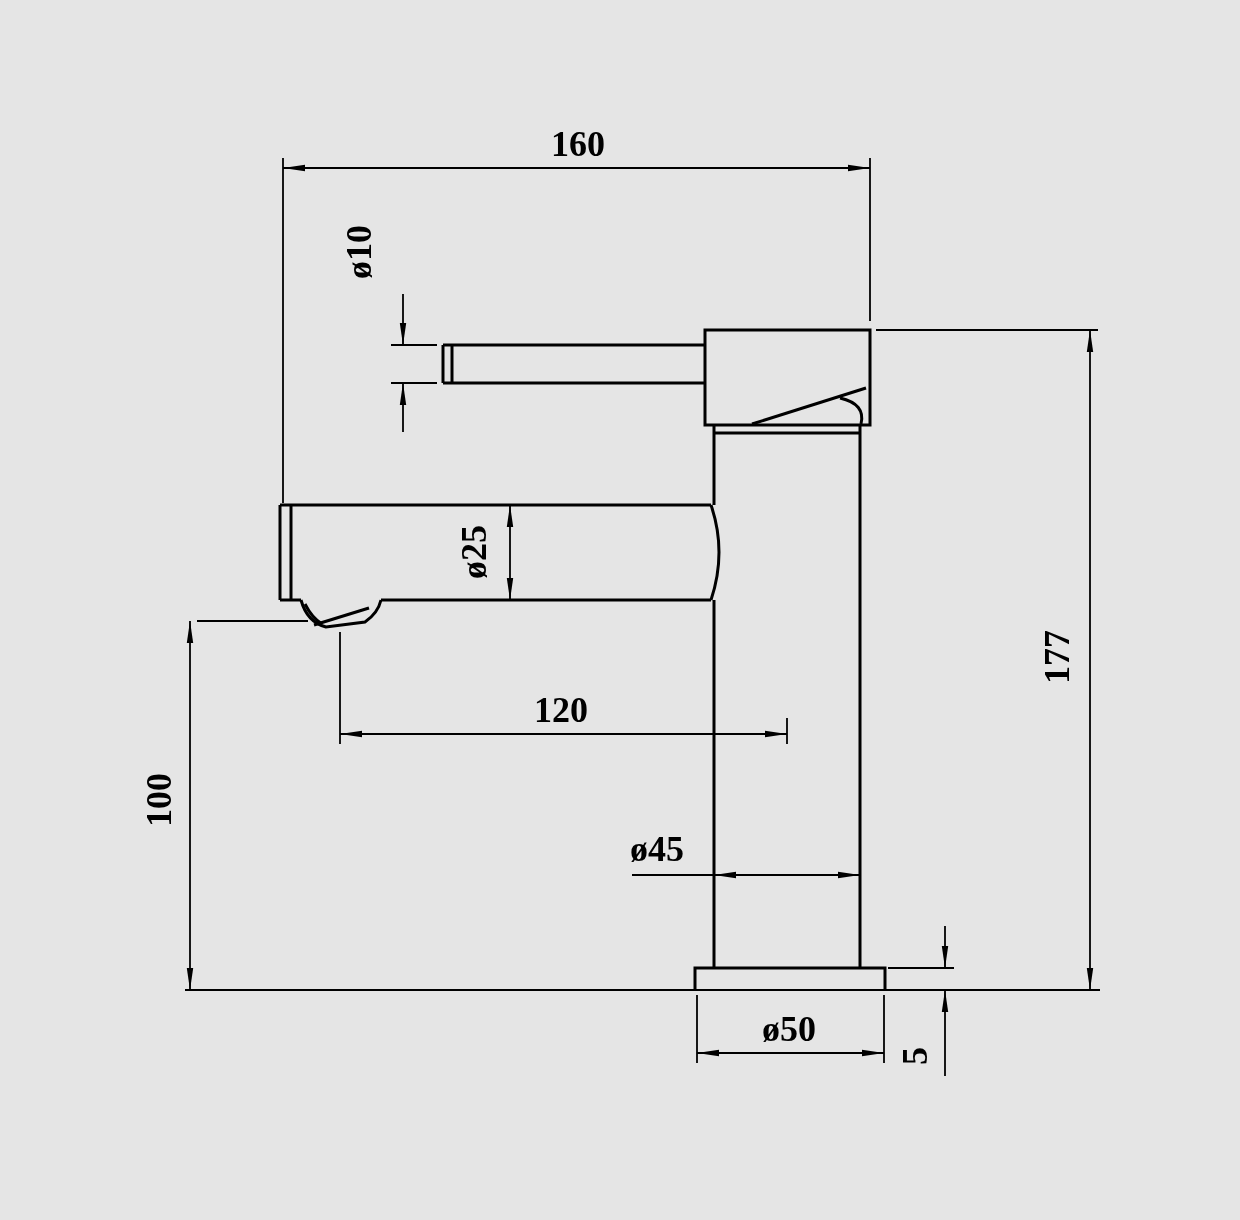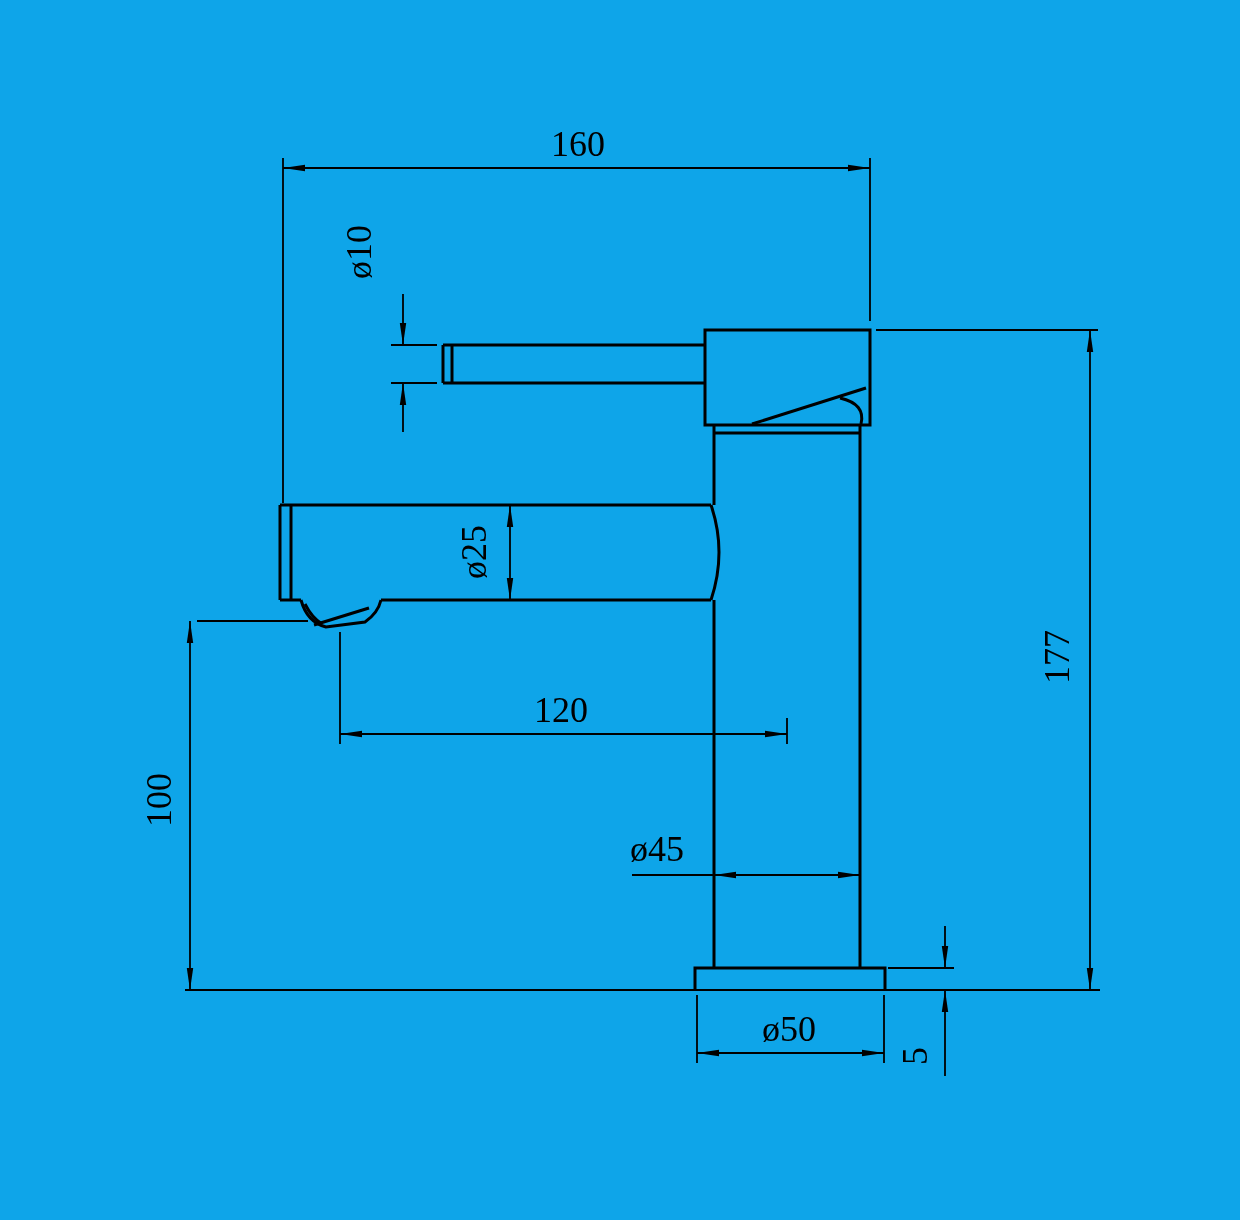--- a/index.html
+++ b/index.html
@@ -4,22 +4,23 @@
 <style>
   html, body {
     margin: 0;
     padding: 0;
     background: #ffffff;
   }
   .stage {
     position: relative;
     width: 1240px;
     height: 1220px;
-    background: #0ea5e9;
+    background: #e5e5e5;
     overflow: hidden;
+    font-weight: bold;
   }
   svg {
     display: block;
   }
   .outline {
     stroke: #000000;
     stroke-width: 3;
     fill: none;
     stroke-linecap: butt;
     stroke-linejoin: miter;

